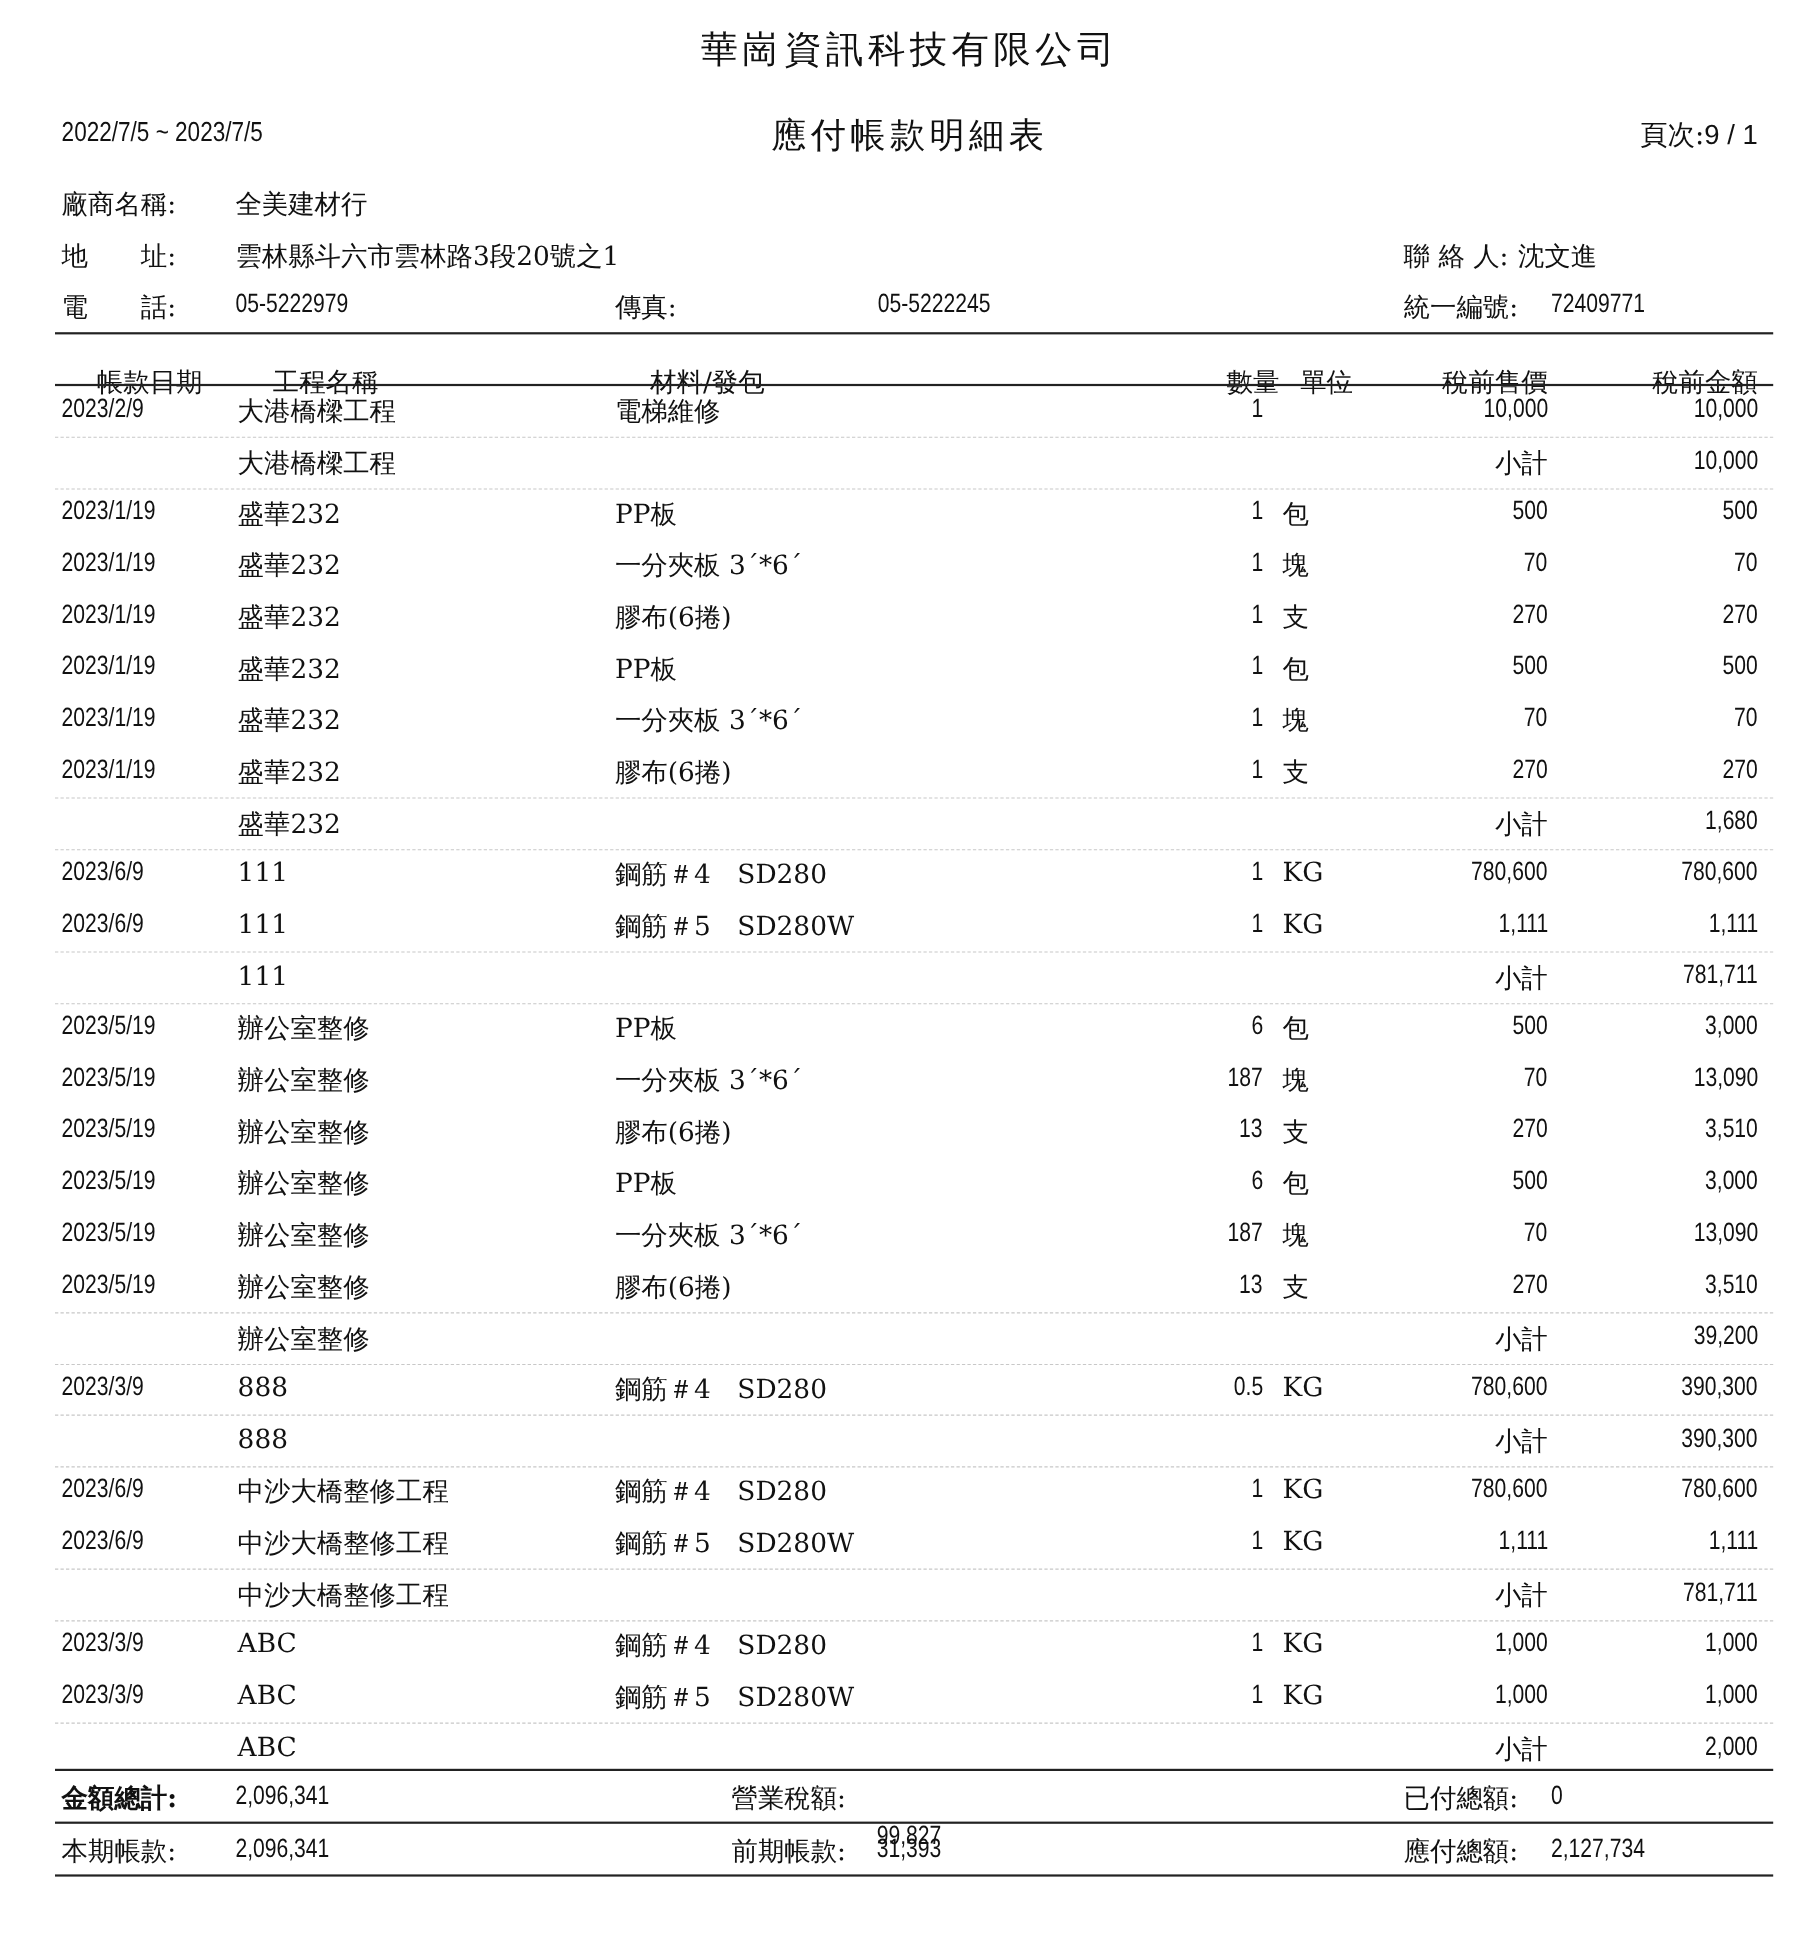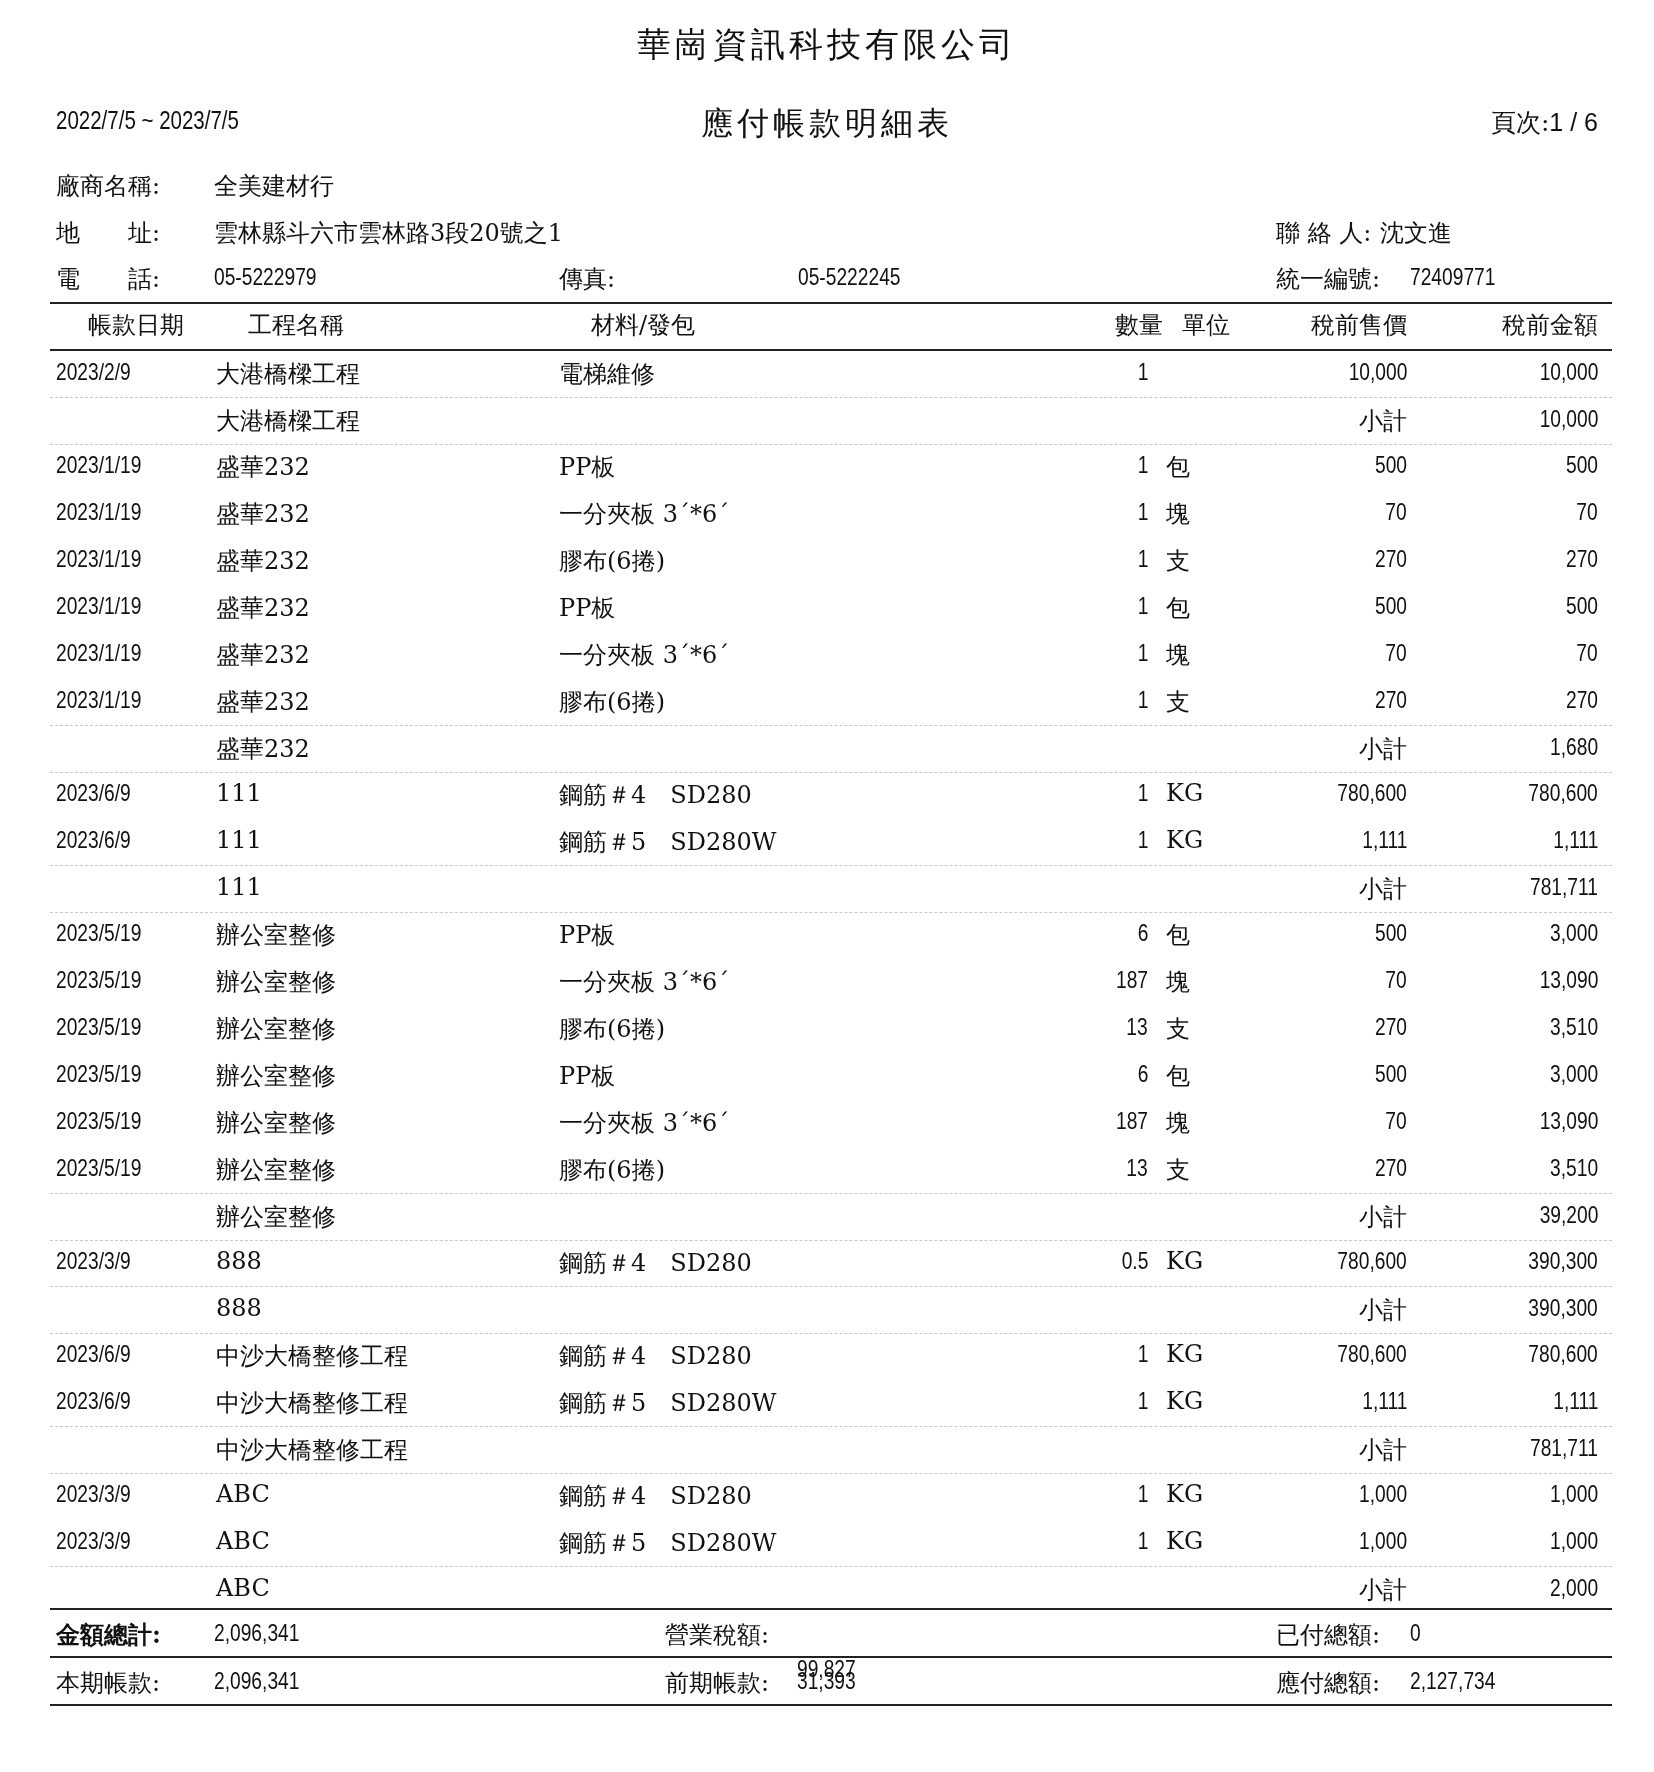--- a/index.html
+++ b/index.html
@@ -27,33 +27,33 @@
   .table { position: absolute; left: 0; top: 303px; width: 1654px; }
   .row { position: relative; height: 47px; font-size: 24px; }
   .cell { position: absolute; top: 8px; white-space: nowrap; }
   .c-date { left: 56px; }
   .c-proj { left: 216px; }
   .c-mat  { left: 559px; }
   .c-qty  { right: 506px; text-align: right; }
   .c-unit { left: 1166px; }
   .c-price{ right: 247px; text-align: right; }
   .c-amt  { right: 56px; text-align: right; }
-  .hdr .cell { top: 6px; padding-left: 32px; }
+  .hdr .cell { top: 28px; padding-left: 32px; }
 
   .summary { position: absolute; left: 0; width: 1654px; height: 46px; font-size: 24px; }
   .summary .cell { top: 9px; }
 </style>
 </head>
 <body>
 
 <div class="abs company">華崗資訊科技有限公司</div>
 <div class="abs period">2022/7/5 ~ 2023/7/5</div>
 <div class="abs report-title">應付帳款明細表</div>
 <div class="abs page-no">
-  <span>頁次:</span><span class="num">1 / 6</span>
+  <span>頁次:</span><span class="num">9 / 1</span>
 </div>
 
 <div class="abs info" style="left:56px; top:170px;text-align:center;">廠商名稱:</div>
 <div class="abs info" style="left:214px; top:170px;">全美建材行</div>
 
 <div class="abs info" style="left:56px; top:217px;">地　　址:</div>
 <div class="abs info" style="left:214px; top:217px;">雲林縣斗六市雲林路3段20號之1</div>
 <div class="abs info" style="left:1276px; top:217px;">聯 絡 人:</div>
 <div class="abs info" style="left:1380px; top:217px;">沈文進</div>
 

